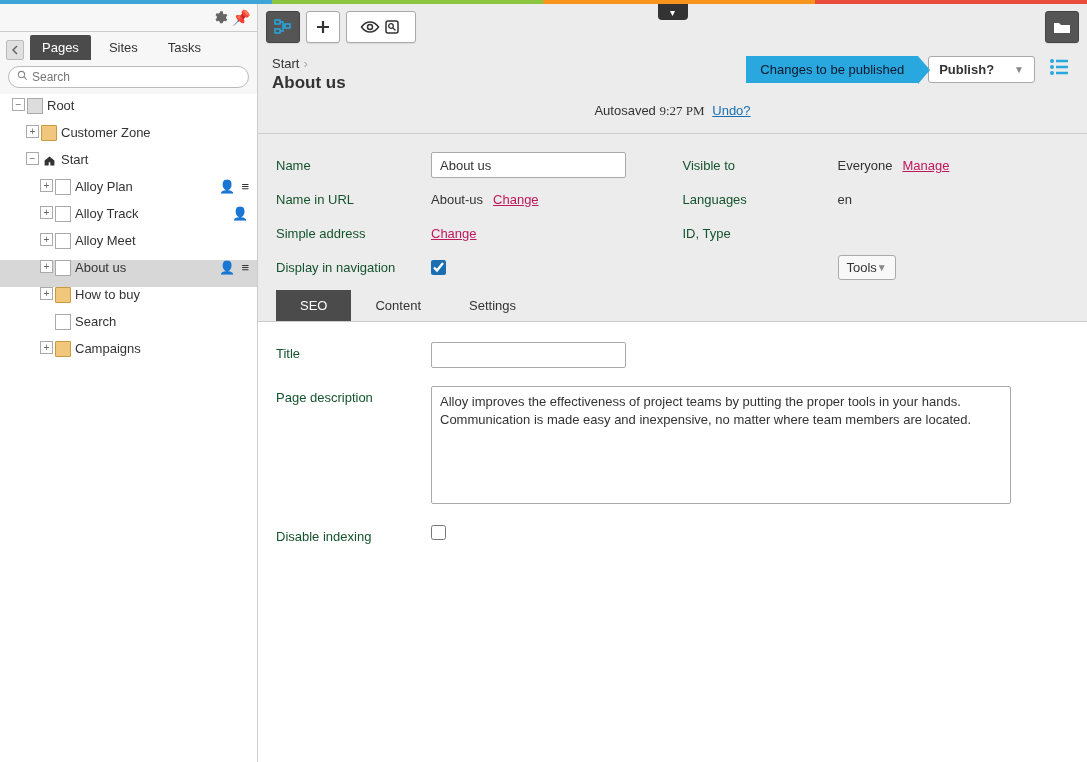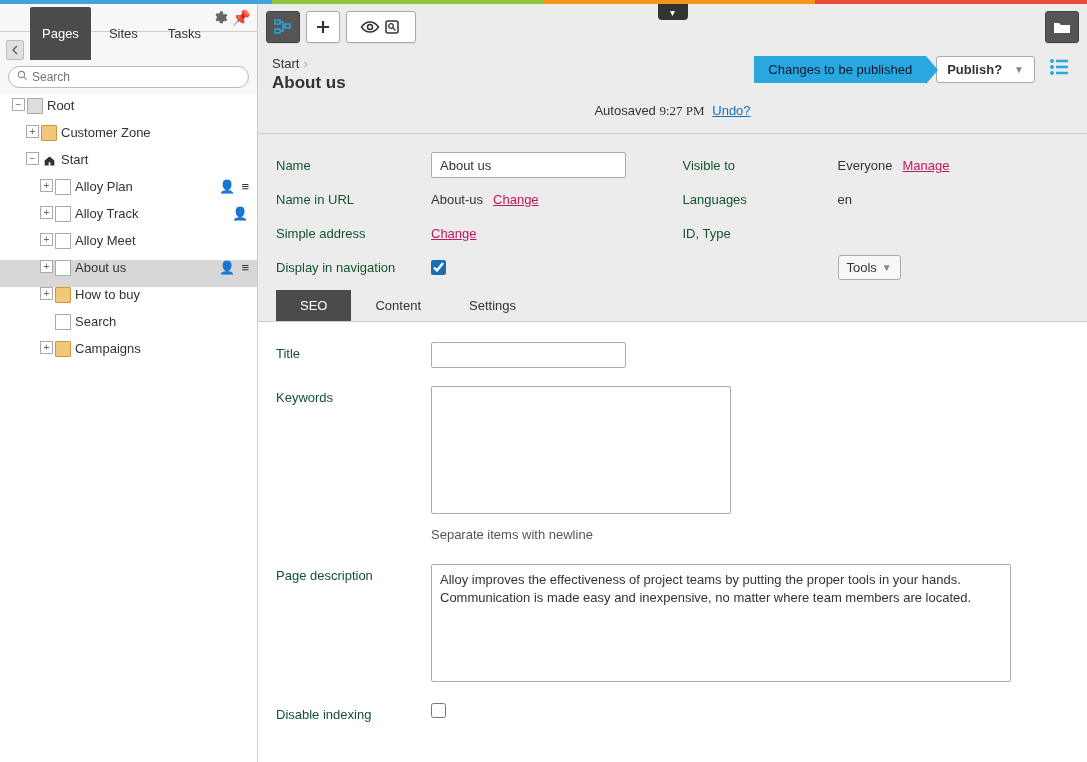--- a/index.html
+++ b/index.html
@@ -7,21 +7,21 @@
 .rainbow-bar { height: 4px; background: linear-gradient(90deg, #3fa4d8 0%, #3fa4d8 25%, #8cc63f 25%, #8cc63f 50%, #f7941d 50%, #f7941d 75%, #e74c3c 75%, #e74c3c 100%); }
 .app { display: flex; height: 758px; }
 
 
 .left { width: 258px; border-right: 1px solid #ccc; background: #f7f7f7; display: flex; flex-direction: column; }
 .left-header { height: 28px; display: flex; justify-content: flex-end; align-items: center; padding: 0 4px; border-bottom: 1px solid #ccc; }
 .hdr-icon { width: 22px; height: 22px; display: flex; align-items: center; justify-content: center; cursor: pointer; color: #666; }
 .hdr-icon.pin { color: #1a82c5; font-size: 15px; }
 .left-tabs { height: 28px; display: flex; align-items: flex-end; padding-left: 6px; }
 .caret-left { width: 18px; height: 20px; background: #e0e0e0; border: 1px solid #bbb; display:flex; align-items:center; justify-content:center; margin-right:6px; border-radius: 2px; color:#666;}
-.ltab { padding: 19px 12px; margin-right: 6px; color: #333; cursor:pointer; }
+.ltab { padding: 5px 12px; margin-right: 6px; color: #333; cursor:pointer; }
 .ltab.active { background: #4b4b4b; color: #fff; border-radius: 2px 2px 0 0; }
 .search-row { padding: 6px 8px; }
 .search-box { display:flex; align-items:center; border:1px solid #bbb; border-radius: 12px; background:#fff; height: 22px; padding: 0 8px; }
 .search-box input { border:none; outline:none; flex:1; font-size:12px; background:transparent; }
 .search-box .mag { color:#888; font-size:12px; margin-right:4px;}
 .tree { flex:1; background:#fff; padding: 4px 0; overflow:auto;}
 .tree-row { display:flex; align-items:flex-start; height: 27px; padding-left: 12px; cursor:pointer; }
 .tree-row.sel { background:#d7d7d7;}
 .tw { width: 13px; height: 13px; border: 1px solid #aaa; display:flex; align-items:center; justify-content:center; font-size:10px; color:#666; line-height:1; margin-right:2px; background:#fff;}
 .tw.minus::before{content:"−";} .tw.plus::before{content:"+";}
@@ -47,37 +47,37 @@
 .toolbar-spacer { flex:1;}
 .folder-btn { background:#555; border-color:#444;}
 .header-row { display:flex; align-items:flex-start; padding: 6px 14px 0 14px; }
 .breadcrumb { font-size:12px; color:#777; display:flex; align-items:center; gap:4px;}
 .breadcrumb .chev{color:#aaa;}
 .page-title { font-size:17px; font-weight:bold; color:#333; margin-top:2px;}
 .header-left { flex:1;}
 .status-pub { display:flex; align-items:center; gap:10px;}
 .changes-badge { background:#29a7df; color:#0f172a; padding:6px 14px; position:relative; font-size:13px;}
 .changes-badge::after { content:""; position:absolute; right:-12px; top:0; border-left:12px solid #29a7df; border-top:14px solid transparent; border-bottom:14px solid transparent;}
-.publish-btn { border:1px solid #aaa; border-radius:3px; background:#fff; padding:5px 10px; display:flex; align-items:center; gap:12px; cursor:pointer; font-weight:bold; font-size:13px;}
+.publish-btn { border:1px solid #aaa; border-radius:3px; background:#fff; padding:5px 10px; display:flex; align-items:center; gap:20px; cursor:pointer; font-weight:bold; font-size:13px;}
 .publish-btn .dd{ color:#888; font-size:10px;}
 .list-icon { color:#f7941d; font-size:20px; cursor:pointer; padding:2px 4px;}
 .list-icon-svg line{stroke:#29a7df; stroke-width:2.5;}
 .list-icon-svg circle{fill:#29a7df;}
 .autosave { text-align:center; font-size:13px; color:#555; padding: 10px 0 14px 0; border-bottom:1px solid #ccc;}
 .autosave a{ color:#1a6fb3; text-decoration:underline; margin-left:4px; cursor:pointer;}
 .form-area { padding: 14px 18px 0 18px; background:#ececec; border-bottom:1px solid #ccc;}
 .two-col { display:flex; gap: 20px;}
 .col { flex:1;}
 .frow { display:flex; align-items:center; min-height: 34px;}
 .flabel { width: 155px; color:#14532d; font-size:13px;}
 .fval { flex:1; display:flex; align-items:center; gap:10px; font-size:13px; color:#333;}
 .fval a{ color:#be185d; text-decoration:underline; cursor:pointer;}
 input.textin { border:1px solid #aaa; border-radius:2px; height:26px; padding:0 8px; font-size:13px; width: 195px; background:#fff;}
 input[type=checkbox]{ width:15px; height:15px; accent-color:#1a6fb3;}
-.tools-btn { border:1px solid #aaa; border-radius:3px; background:#f8f8f8; padding:4px 8px; display:flex; align-items:center; gap:5px; cursor:pointer; font-size:13px;}
+.tools-btn { border:1px solid #aaa; border-radius:3px; background:#f8f8f8; padding:4px 8px; display:flex; align-items:center; cursor:pointer; font-size:13px;}
 .tools-btn .dd{color:#888; font-size:10px;}
 .tabs2 { display:flex; margin-top:6px;}
 .tab2 { padding:8px 24px; color:#333; cursor:pointer; }
 .tab2.active { background:#4b4b4b; color:#fff;}
 .content-area { flex:1; background:#fff; padding: 20px 18px; overflow:auto;}
 .crow { display:flex; margin-bottom: 18px; }
 .crow .flabel{ padding-top:4px;}
 .crow .fctrl { flex:1; }
 input.titlein { border:1px solid #aaa; border-radius:2px; height:26px; padding:0 8px; width:195px; background:#fff;}
 textarea.kw { border:1px solid #aaa; border-radius:2px; width:300px; height:128px; padding:6px; background:#fff; resize:none; font-family:inherit; font-size:13px;}
@@ -331,27 +331,20 @@
         <div class="tab2">Settings</div>
       </div>
     </div>
 
     <div class="content-area">
       <div class="crow">
         <div class="flabel">Title</div>
         <div class="fctrl"><input class="titlein" type="text" value="" style=""></div>
       </div>
       <div class="crow">
-        <div class="flabel">Keywords</div>
-        <div class="fctrl">
-          <textarea class="kw" style=""></textarea>
-          <div class="hint">Separate items with newline</div>
-        </div>
-      </div>
-      <div class="crow">
         <div class="flabel">Page description</div>
         <div class="fctrl"><textarea class="desc" style="">Alloy improves the effectiveness of project teams by putting the proper tools in your hands. Communication is made easy and inexpensive, no matter where team members are located.</textarea></div>
       </div>
       <div class="crow">
         <div class="flabel">Disable indexing</div>
         <div class="fctrl"><input type="checkbox" style=""></div>
       </div>
     </div>
 
   </div>

